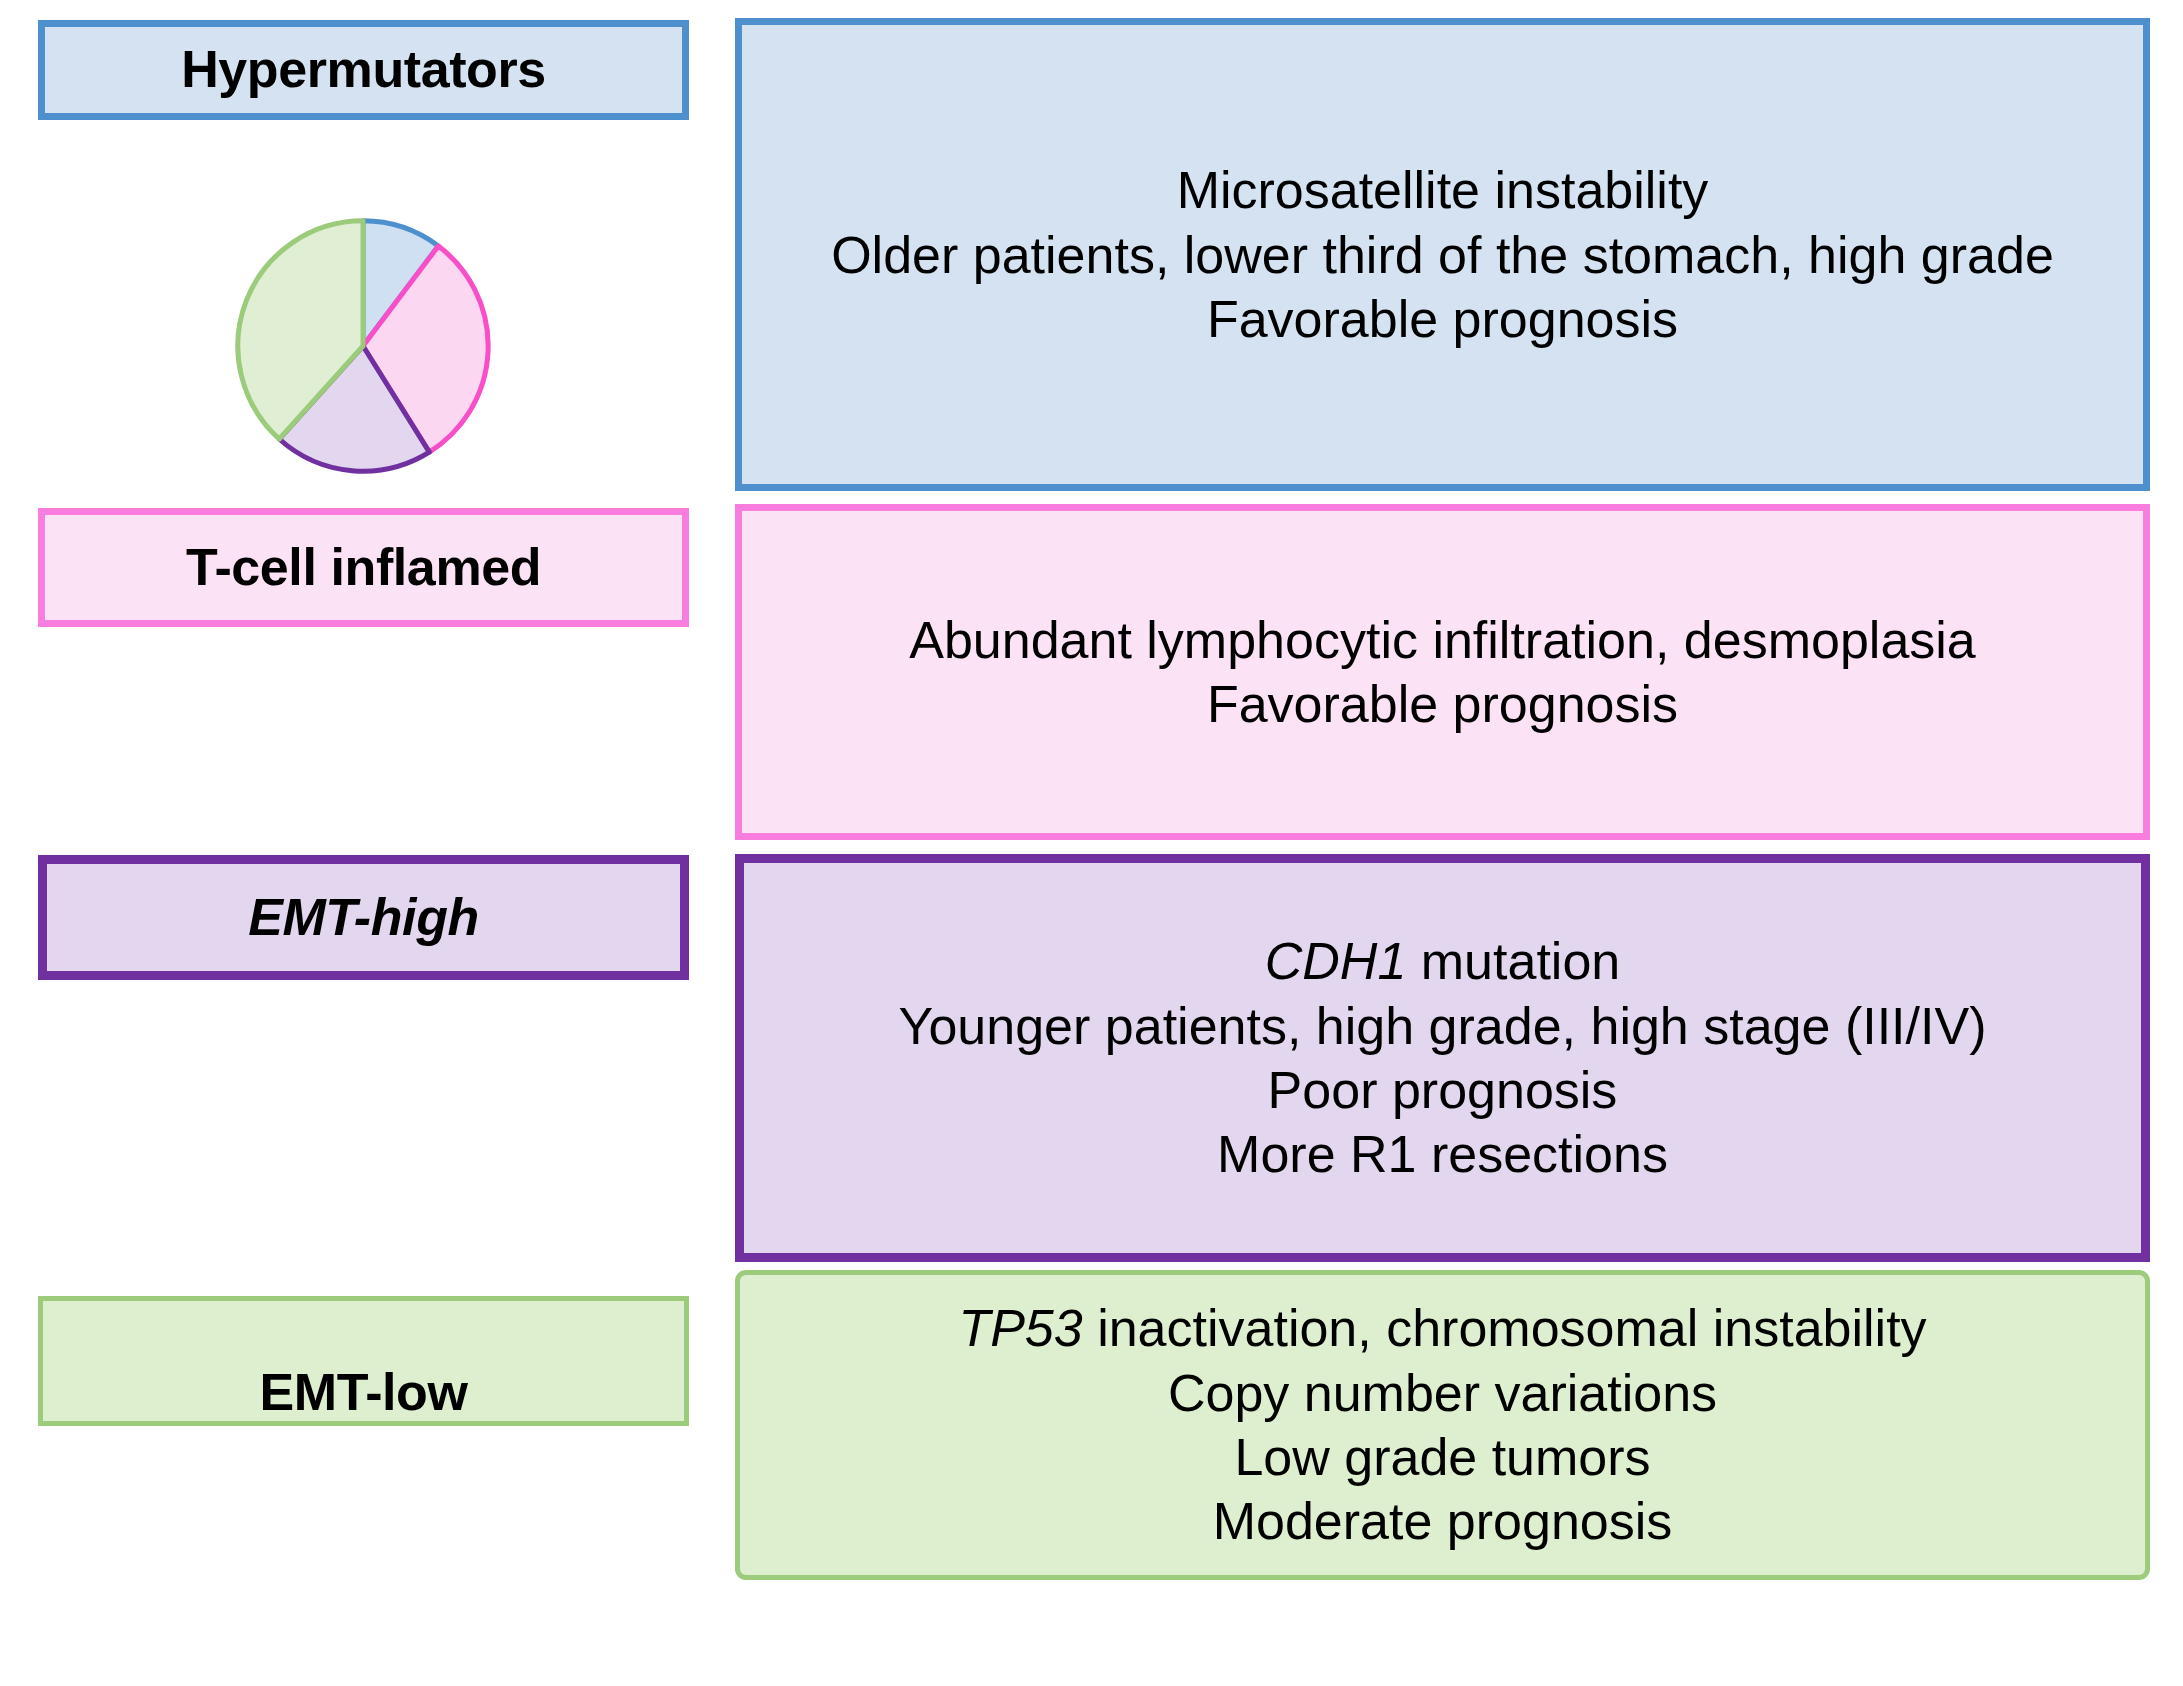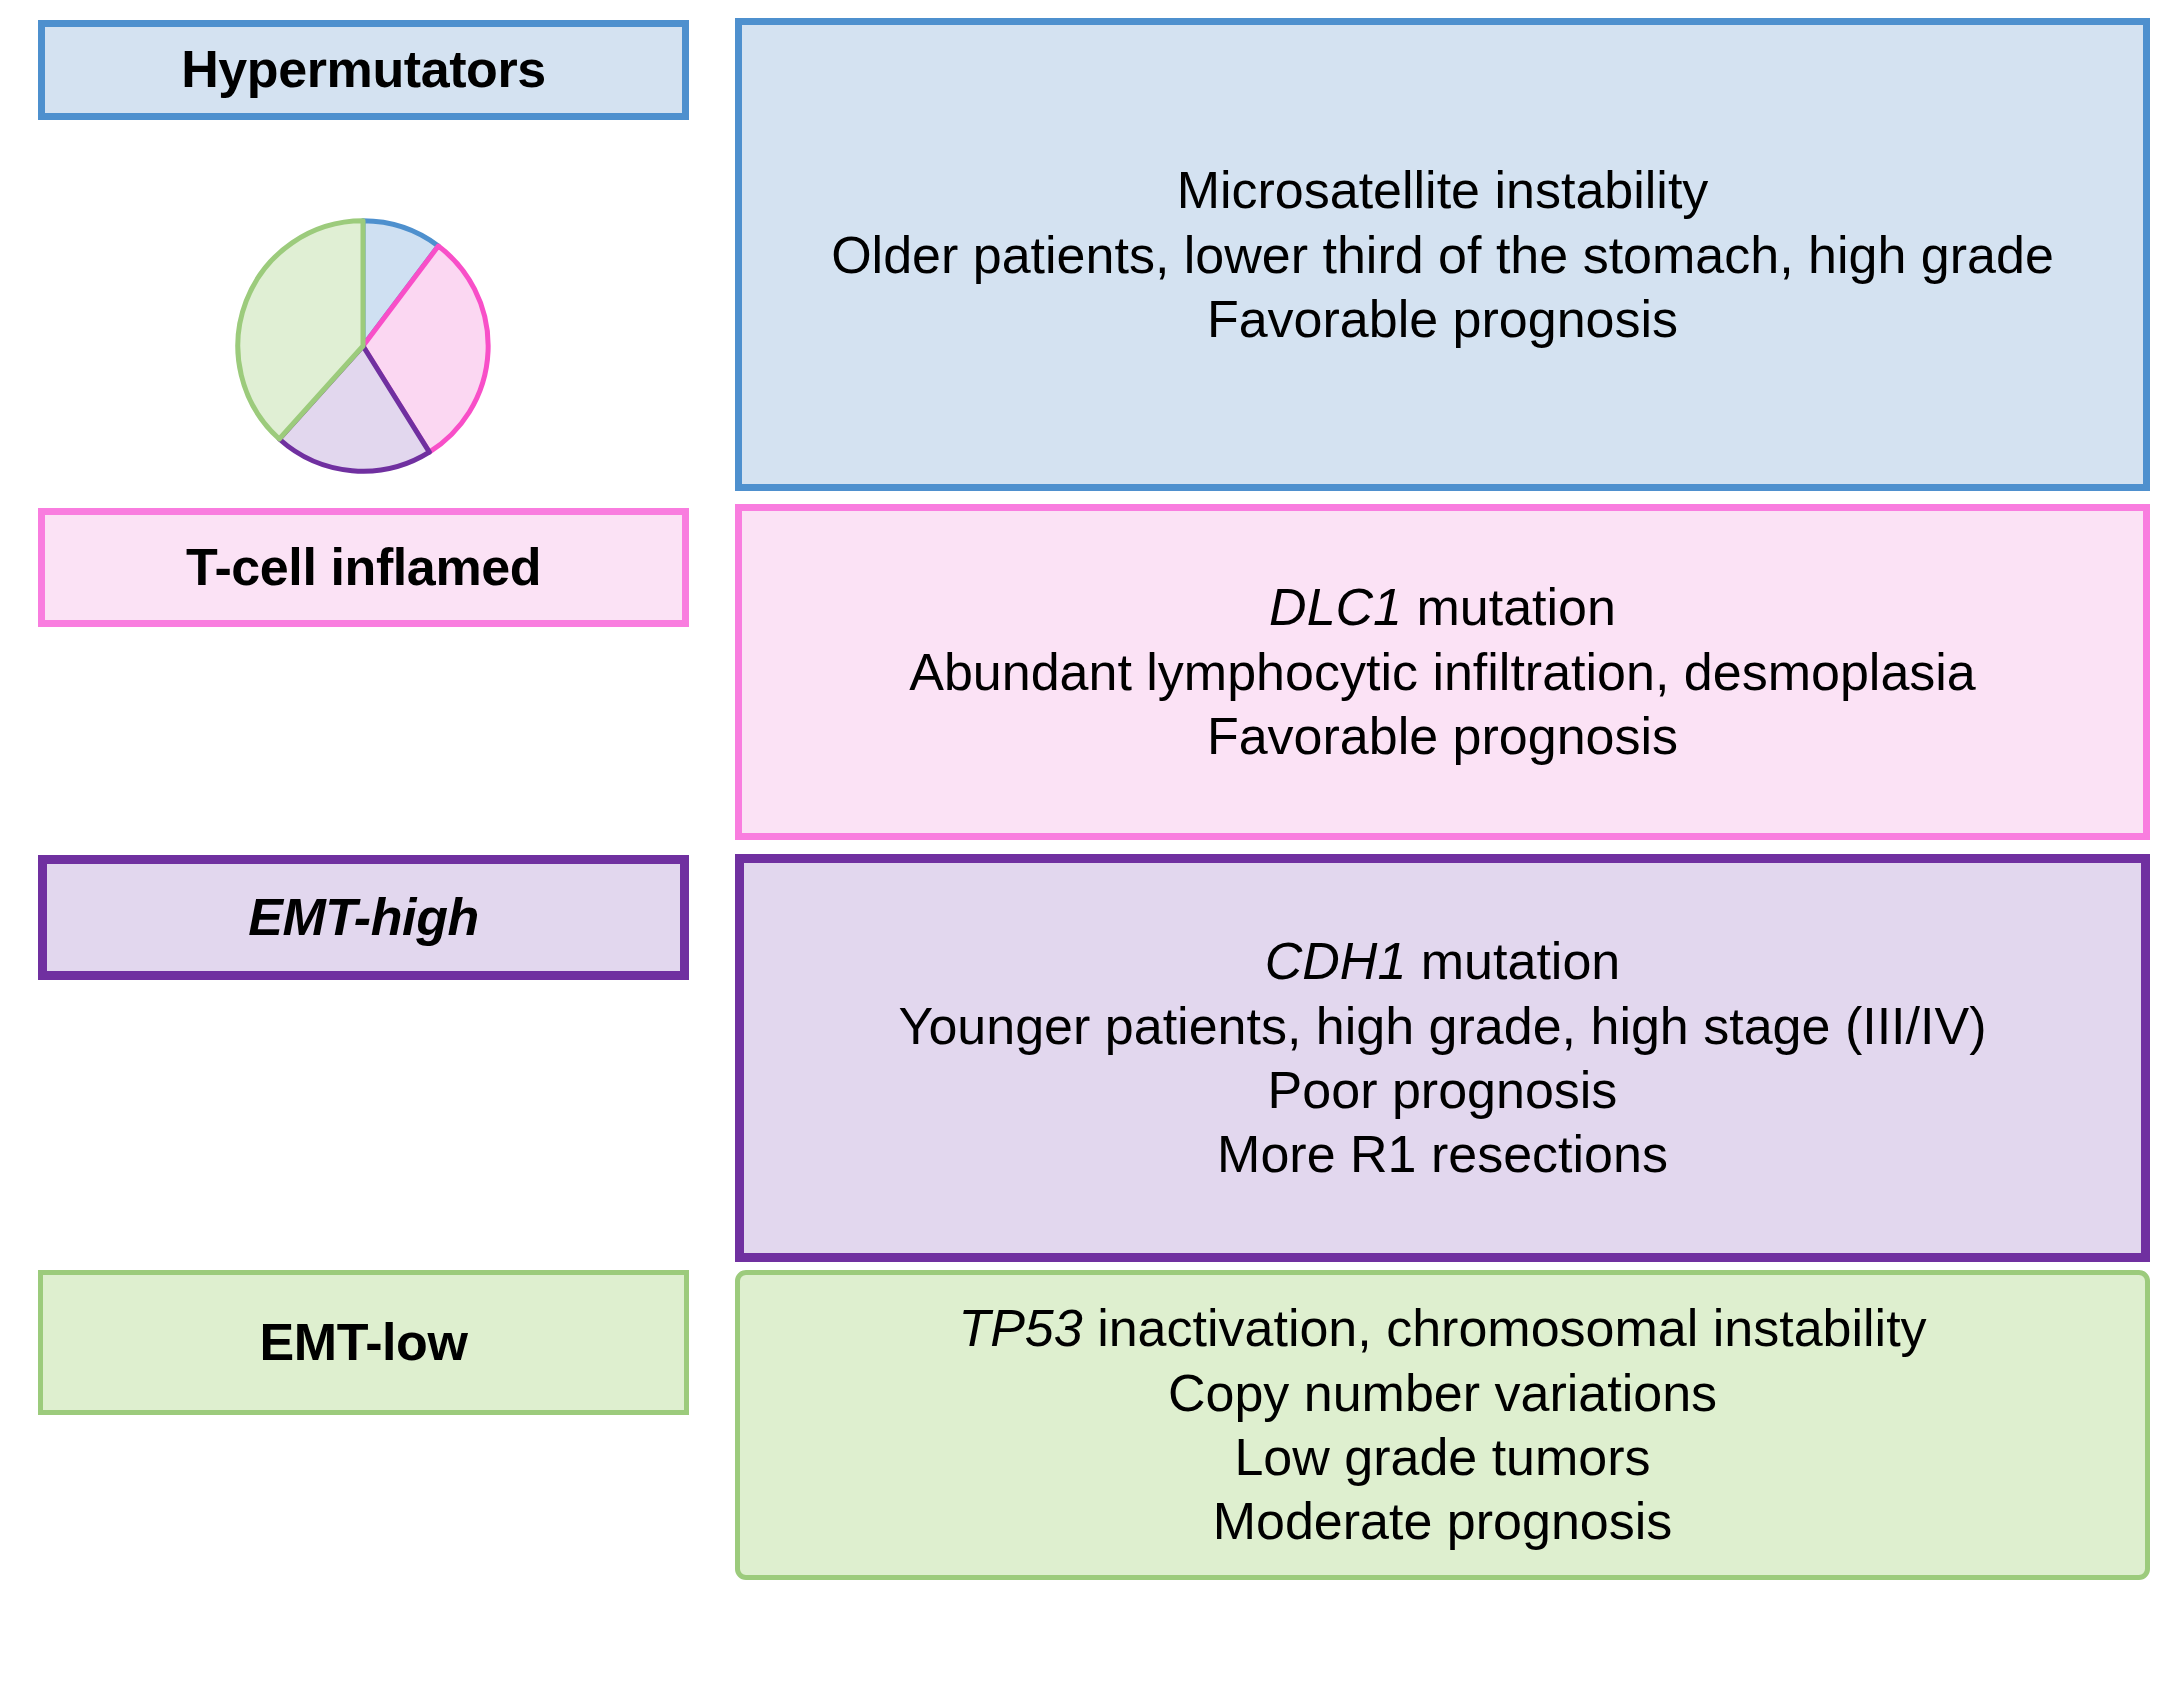--- a/index.html
+++ b/index.html
@@ -65,21 +65,21 @@
   
   .panel.c-blue   { border-width: 7.5px;  }
   .panel.c-pink   { border-width: 7.5px;  }
   .panel.c-purple { border-width: 9.2px; }
   .panel.c-green  { border-width: 5.8px;  }
 
   
   #chip-hypermutators { left: 38px;  top: 20px;   width: 651px; height: 100px; }
   #chip-tcell         { left: 38px;  top: 508px;  width: 651px; height: 119px; }
   #chip-emthigh       { left: 38px;  top: 855px; width: 651px; height: 125px; font-style: italic; }
-  #chip-emtlow        { left: 38px;  top: 1270px; width: 651px; height: 145px; }
+  #chip-emtlow        { left: 38px;  top: 1296px; width: 651px; height: 130px; align-items: flex-end; }
 
   
   #panel-hypermutators { left: 735px; top: 18.4px;   width: 1415px; height: 473px; }
   #panel-tcell         { left: 735px; top: 504px;  width: 1415px; height: 336px; }
   #panel-emthigh       { left: 735px; top: 854px; width: 1415px; height: 408px; }
   #panel-emtlow        { left: 735px; top: 1270px; width: 1415px; height: 310px; border-radius: 11px; }
 
   
   #pie-chart {
     position: absolute;
@@ -125,21 +125,20 @@
   <div id="panel-hypermutators" class="box panel c-blue">
     <div class="panel-lines">
         <span class="line">Microsatellite instability</span>
         <span class="line">Older patients, lower third of the stomach, high grade</span>
         <span class="line">Favorable prognosis</span>
       </div>
   </div>
 
   <div id="panel-tcell" class="box panel c-pink">
     <div class="panel-lines">
-        <span class="line"><span class="gene">DLC1</span> mutation</span>
         <span class="line">Abundant lymphocytic infiltration, desmoplasia</span>
         <span class="line">Favorable prognosis</span>
       </div>
   </div>
 
   <div id="panel-emthigh" class="box panel c-purple">
     <div class="panel-lines">
         <span class="line"><span class="gene">CDH1</span> mutation</span>
         <span class="line">Younger patients, high grade, high stage (III/IV)</span>
         <span class="line">Poor prognosis</span>

